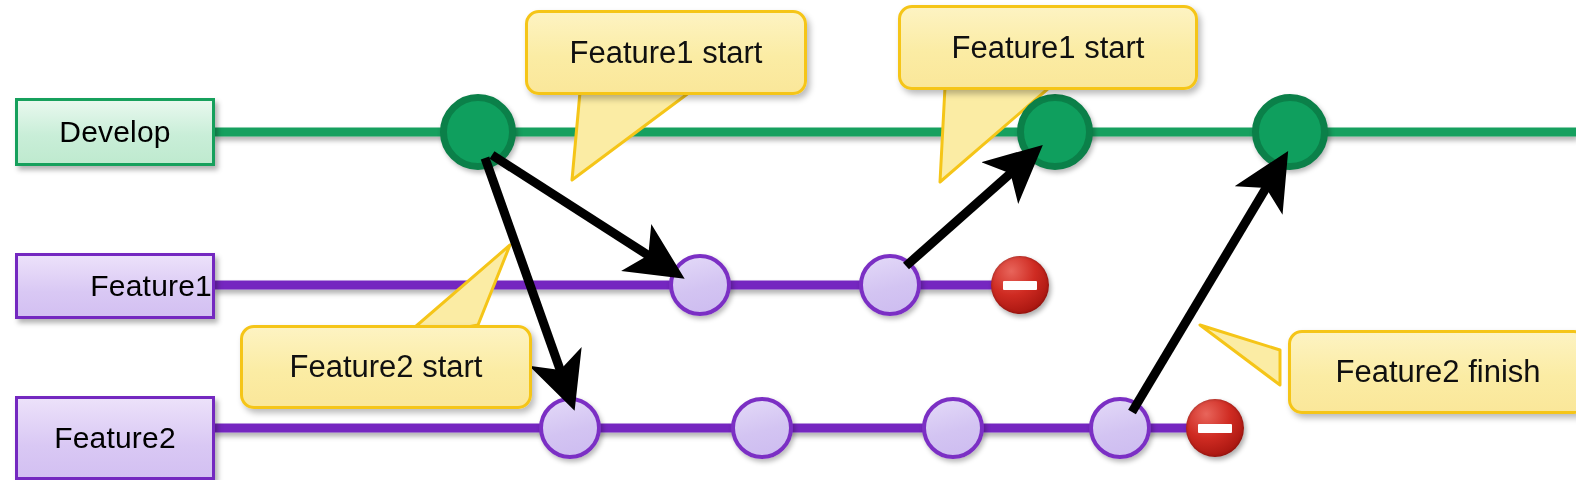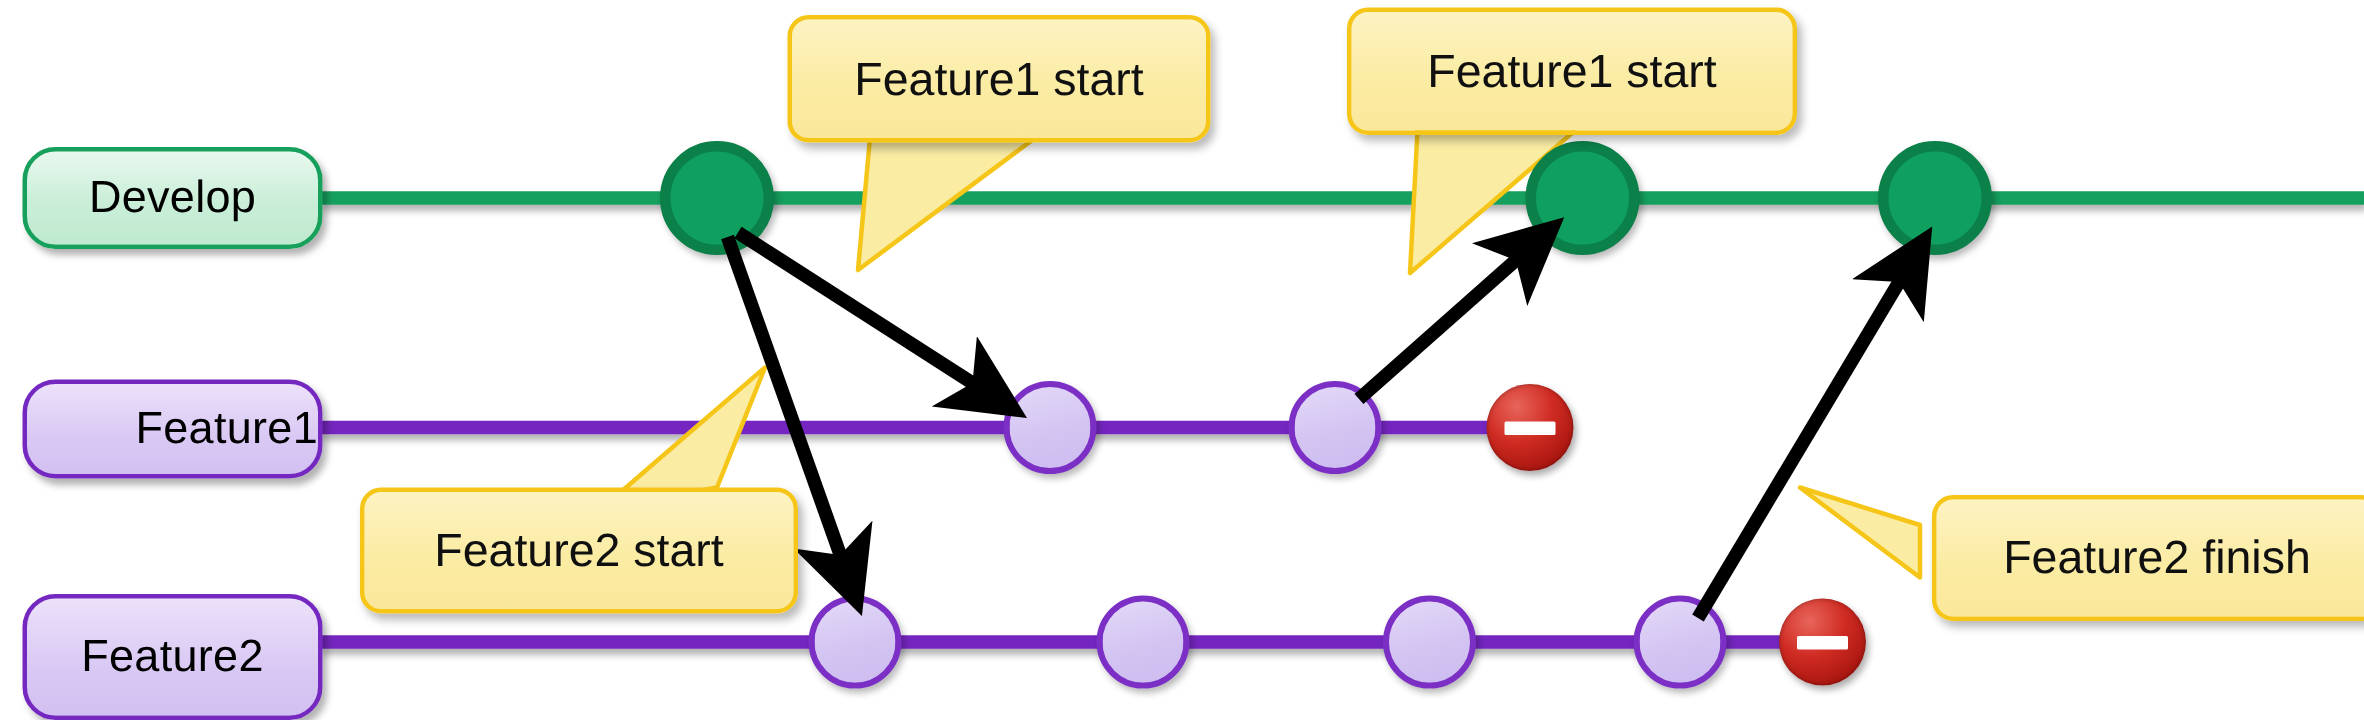--- a/index.html
+++ b/index.html
@@ -33,21 +33,20 @@
     position: absolute;
     z-index: 3;
     box-sizing: border-box;
     display: flex;
     align-items: center;
     justify-content: center;
     font-size: 30px;
     color: #000000;
     letter-spacing: 0.2px;
     box-shadow: 3px 4px 5px rgba(0,0,0,0.30);
-    border-radius: 22px;
   }
   .branch-label.develop {
     background: linear-gradient(180deg, #e8f8ee 0%, #c9eed8 55%, #bfeacf 100%);
     border: 3px solid #16a05c;
   }
   .branch-label.feature {
     background: linear-gradient(180deg, #ece1fa 0%, #d9c8f4 60%, #d3c0f2 100%);
     border: 3px solid #7428c0;
   }
 

